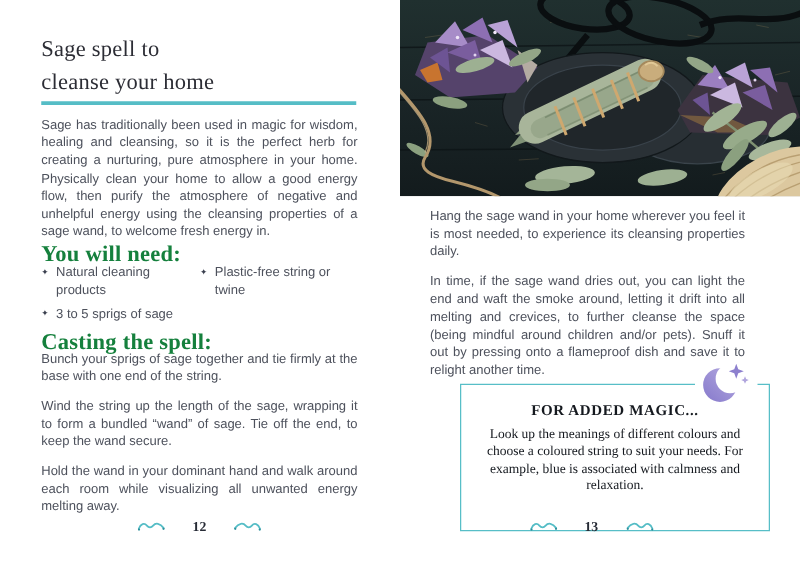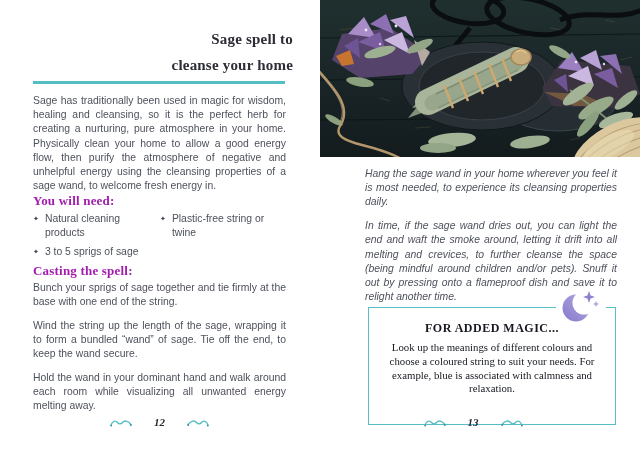--- a/index.html
+++ b/index.html
@@ -4,64 +4,64 @@
 <style>
   * { margin:0; padding:0; box-sizing:border-box; }
   html,body { background:#ffffff; }
   .spread {
     position:relative; width:640px; height:451px; background:#ffffff;
     overflow:hidden; font-family:"Liberation Sans", sans-serif;
   }
   
   .title {
     position:absolute; left:33px; top:26px; width:260px;
-    font-family:"Liberation Serif", serif; font-weight:700;
-    font-size:15px; line-height:26px; color:#2c2d35; letter-spacing:.2px;text-align:right;
+    font-family:"Liberation Serif", serif; font-weight:400;
+    font-size:18px; line-height:26px; color:#2c2d35; letter-spacing:.2px;
   }
   .rule { position:absolute; left:33px; top:81px; width:252px; height:2.5px; background:#55bdc6; }
   .body-text { font-size:10.4px; line-height:14.2px; color:#4d515c; text-align:justify; }
   .intro { position:absolute; left:33px; top:94px; width:253px; }
   .serif-head {
     font-family:"Liberation Serif", serif; font-weight:700;
-    font-size:13px; color:#a21caf; letter-spacing:.2px;
+    font-size:18px; color:#15803d; letter-spacing:.2px;
   }
   .yn-heading { position:absolute; left:33px; top:193px; }
   .yn-list { position:absolute; left:33px; top:212px; width:253px; display:flex; }
   .yn-col1 { width:127px; }
   .yn-col2 { flex:1; }
   .yn-item { display:flex; gap:6px; font-size:10.4px; line-height:13.5px; color:#4d515c; }
   .yn-item + .yn-item { margin-top:6px; }
   .bullet { font-size:7px; line-height:13px; color:#3a3f4e; flex:none; }
   .cast-heading { position:absolute; left:33px; top:263px; }
   .cast-paras { position:absolute; left:33px; top:281px; width:253px; }
   .cast-paras p, .right-paras p { margin-bottom:9.5px; }
   
   .photo { position:absolute; left:320px; top:0; width:320px; height:157px; }
   .photo svg { display:block; width:100%; height:100%; }
   
-  .right-paras { position:absolute; left:365px; top:167px; width:252px;font-style:italic; }
+  .right-paras { position:absolute; left:344px; top:167px; width:252px; }
   .magic-box {
     position:absolute; left:368px; top:307px; width:248px; height:118px;
     border:1.5px solid #57bec7; text-align:center;
   }
   .magic-head {
     margin-top:13px; font-family:"Liberation Serif", serif; font-weight:700;
     font-size:12px; letter-spacing:.5px; color:#15191f;
   }
   .magic-body {
     margin:5px 11px 0; font-family:"Liberation Serif", serif; font-weight:400;
     font-size:10.8px; line-height:13.8px; color:#15191f;
   }
   .moon-wrap {
     position:absolute; left:556px; top:286px; width:50px; height:42px;
     background:#ffffff; display:flex; align-items:center; justify-content:center;
   }
   
   .pagefoot {
-    position:absolute; top:416px; display:flex; align-items:flex-end; justify-content:center; gap:22px;font-style:italic;
+    position:absolute; top:416px; display:flex; align-items:flex-start; justify-content:center; gap:22px;
   }
   .pagefoot.left { left:33px; width:253px; }
   .pagefoot.right { left:347px; width:252px; }
   .pagenum {
     font-family:"Liberation Serif", serif; font-weight:700;
     font-size:11px; color:#272b36;
   }
   .flourish { display:block; }
   .flip { transform:scaleX(-1); }
 </style>

